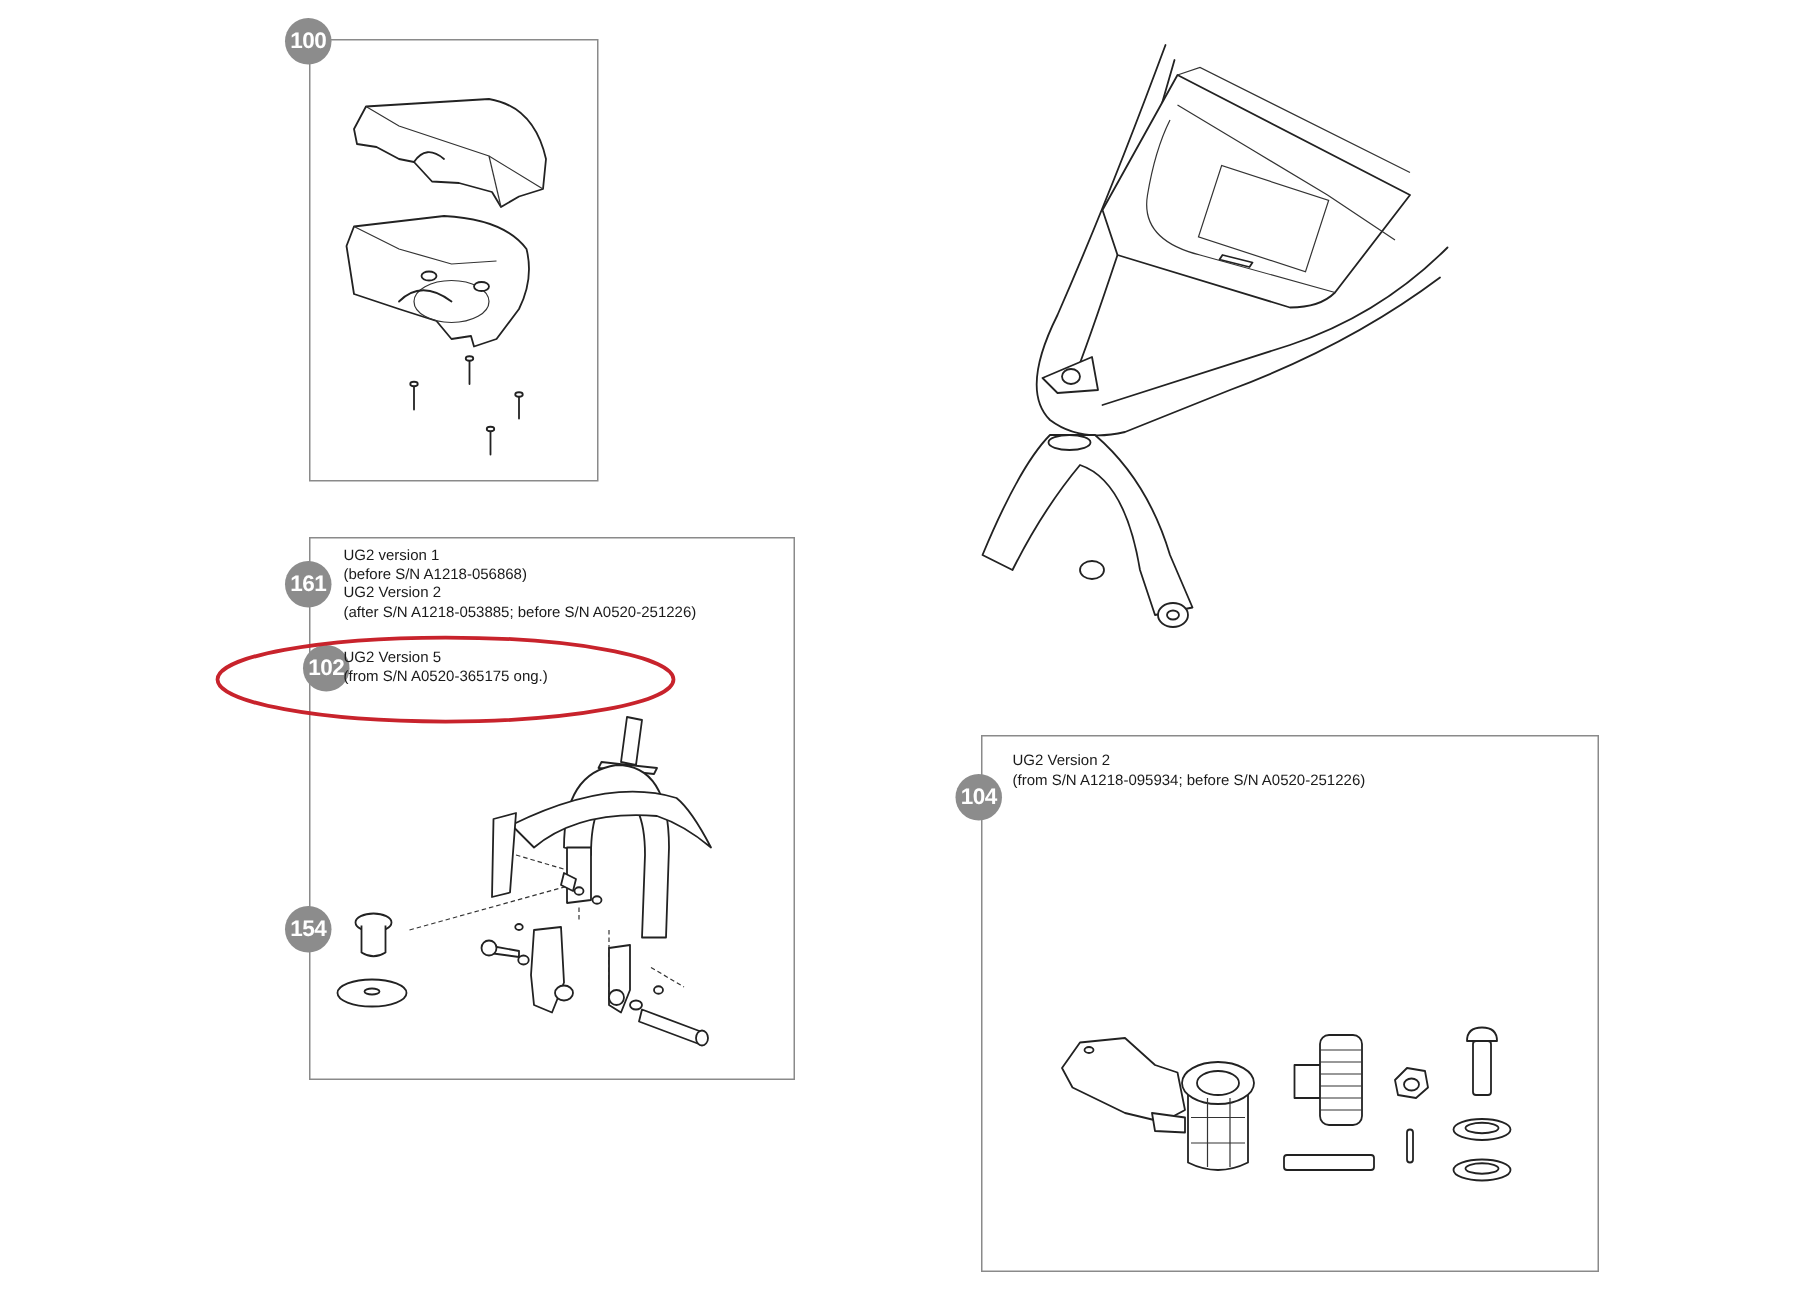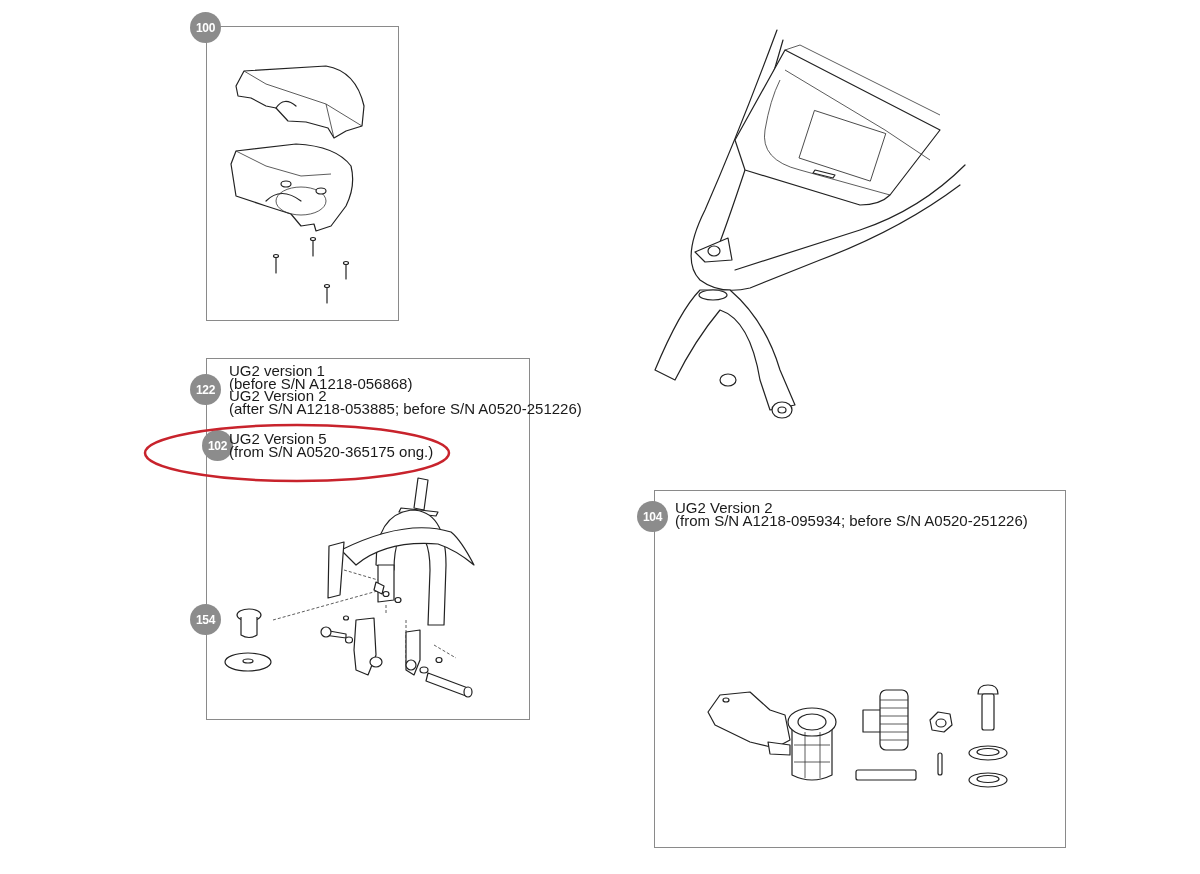--- a/index.html
+++ b/index.html
@@ -1,22 +1,22 @@
 <!DOCTYPE html>
 <html><head>
 <meta charset="utf-8">
 <style>
   html, body { margin: 0; padding: 0; background: #ffffff; }
   body { width: 1200px; height: 874px; position: relative; overflow: hidden;
          font-family: "Liberation Sans", "DejaVu Sans", sans-serif; color: #1a1a1a; }
   .panel { position: absolute; border: 1px solid #8a8a8a; box-sizing: border-box; background: #fff; }
   .badge { position: absolute; width: 31px; height: 31px; border-radius: 50%;
-           background: #8c8c8c; color: #fff; font-size: 12px; font-weight: bold;
+           background: #8c8c8c; color: #fff; font-size: 15px; font-weight: bold;
            display: flex; align-items: center; justify-content: center; letter-spacing: -0.3px; z-index: 3; }
-  .label { position: absolute; font-size: 15px; line-height: 12.5px; white-space: nowrap; z-index: 3; }
+  .label { position: absolute; font-size: 10px; line-height: 12.5px; white-space: nowrap; z-index: 3; }
   svg.art { position: absolute; overflow: visible; }
   .ln { fill: none; stroke: #222; stroke-width: 1.2; stroke-linejoin: round; stroke-linecap: round; }
   .fl { fill: #fff; stroke: #222; stroke-width: 1.2; stroke-linejoin: round; }
   .thin { fill: none; stroke: #333; stroke-width: 0.8; }
   .dash { fill: none; stroke: #333; stroke-width: 0.8; stroke-dasharray: 3 2; }
   .highlight { position: absolute; z-index: 4; pointer-events: none; }
 </style>
 </head>
 <body>
 
@@ -42,21 +42,21 @@
     <line x1="70" y1="230" x2="70" y2="247"></line>
       <ellipse cx="70" cy="230" rx="2.5" ry="1.5" class="fl"></ellipse>
     <line x1="140" y1="237" x2="140" y2="253"></line>
       <ellipse cx="140" cy="237" rx="2.5" ry="1.5" class="fl"></ellipse>
     <line x1="121" y1="260" x2="121" y2="277"></line>
       <ellipse cx="121" cy="260" rx="2.5" ry="1.5" class="fl"></ellipse>
   </g>
 </svg>
 
 <div class="panel" style="left:206px; top:358px; width:324px; height:362px;"></div>
-<div class="badge" style="left:190px; top:374px;">122</div>
+<div class="badge" style="left:190px; top:374px;">161</div>
 <div class="label" style="left:229px; top:365px;">
   <div>UG2 version 1</div>
   <div>(before S/N A1218-056868)</div>
   <div>UG2 Version 2</div>
   <div>(after S/N A1218-053885; before S/N A0520-251226)</div>
 </div>
 <div class="badge" style="left:190px; top:430px;margin-left:12px;">102</div>
 <div class="label" style="left:229px; top:433px;">
   <div>UG2 Version 5</div>
   <div>(from S/N A0520-365175 ong.)</div>
@@ -125,21 +125,21 @@
   <ellipse class="fl" cx="74" cy="231" rx="6" ry="5"></ellipse>
 
   <path class="fl" d="M60 270 Q40 290 15 350 L35 360 Q55 320 80 290 Q110 300 120 360 L130 390 L155 385 L140 350 Q125 300 90 270 Z"></path>
   <ellipse class="fl" cx="73" cy="275" rx="14" ry="5"></ellipse>
   <ellipse class="fl" cx="88" cy="360" rx="8" ry="6"></ellipse>
   <ellipse class="fl" cx="142" cy="390" rx="10" ry="8"></ellipse>
   <ellipse class="fl" cx="142" cy="390" rx="4" ry="3"></ellipse>
 </svg>
 
 <div class="panel" style="left:654px; top:490px; width:412px; height:358px;"></div>
-<div class="badge" style="left:637px; top:501px;">104</div>
+<div class="badge" style="left:637px; top:516px;">104</div>
 <div class="label" style="left:675px; top:502px;">
   <div>UG2 Version 2</div>
   <div>(from S/N A1218-095934; before S/N A0520-251226)</div>
 </div>
 <svg class="art" style="left:690px; top:670px;" width="350" height="130" viewBox="0 0 350 130">
 
   <path class="fl" d="M18 42 L30 25 L60 22 L80 40 L95 45 L100 70 L85 78 L60 72 L25 55 Z"></path>
   <ellipse class="fl" cx="36" cy="30" rx="3" ry="2"></ellipse>
   <path class="fl" d="M78 72 L100 75 L100 85 L80 84 Z"></path>
 

